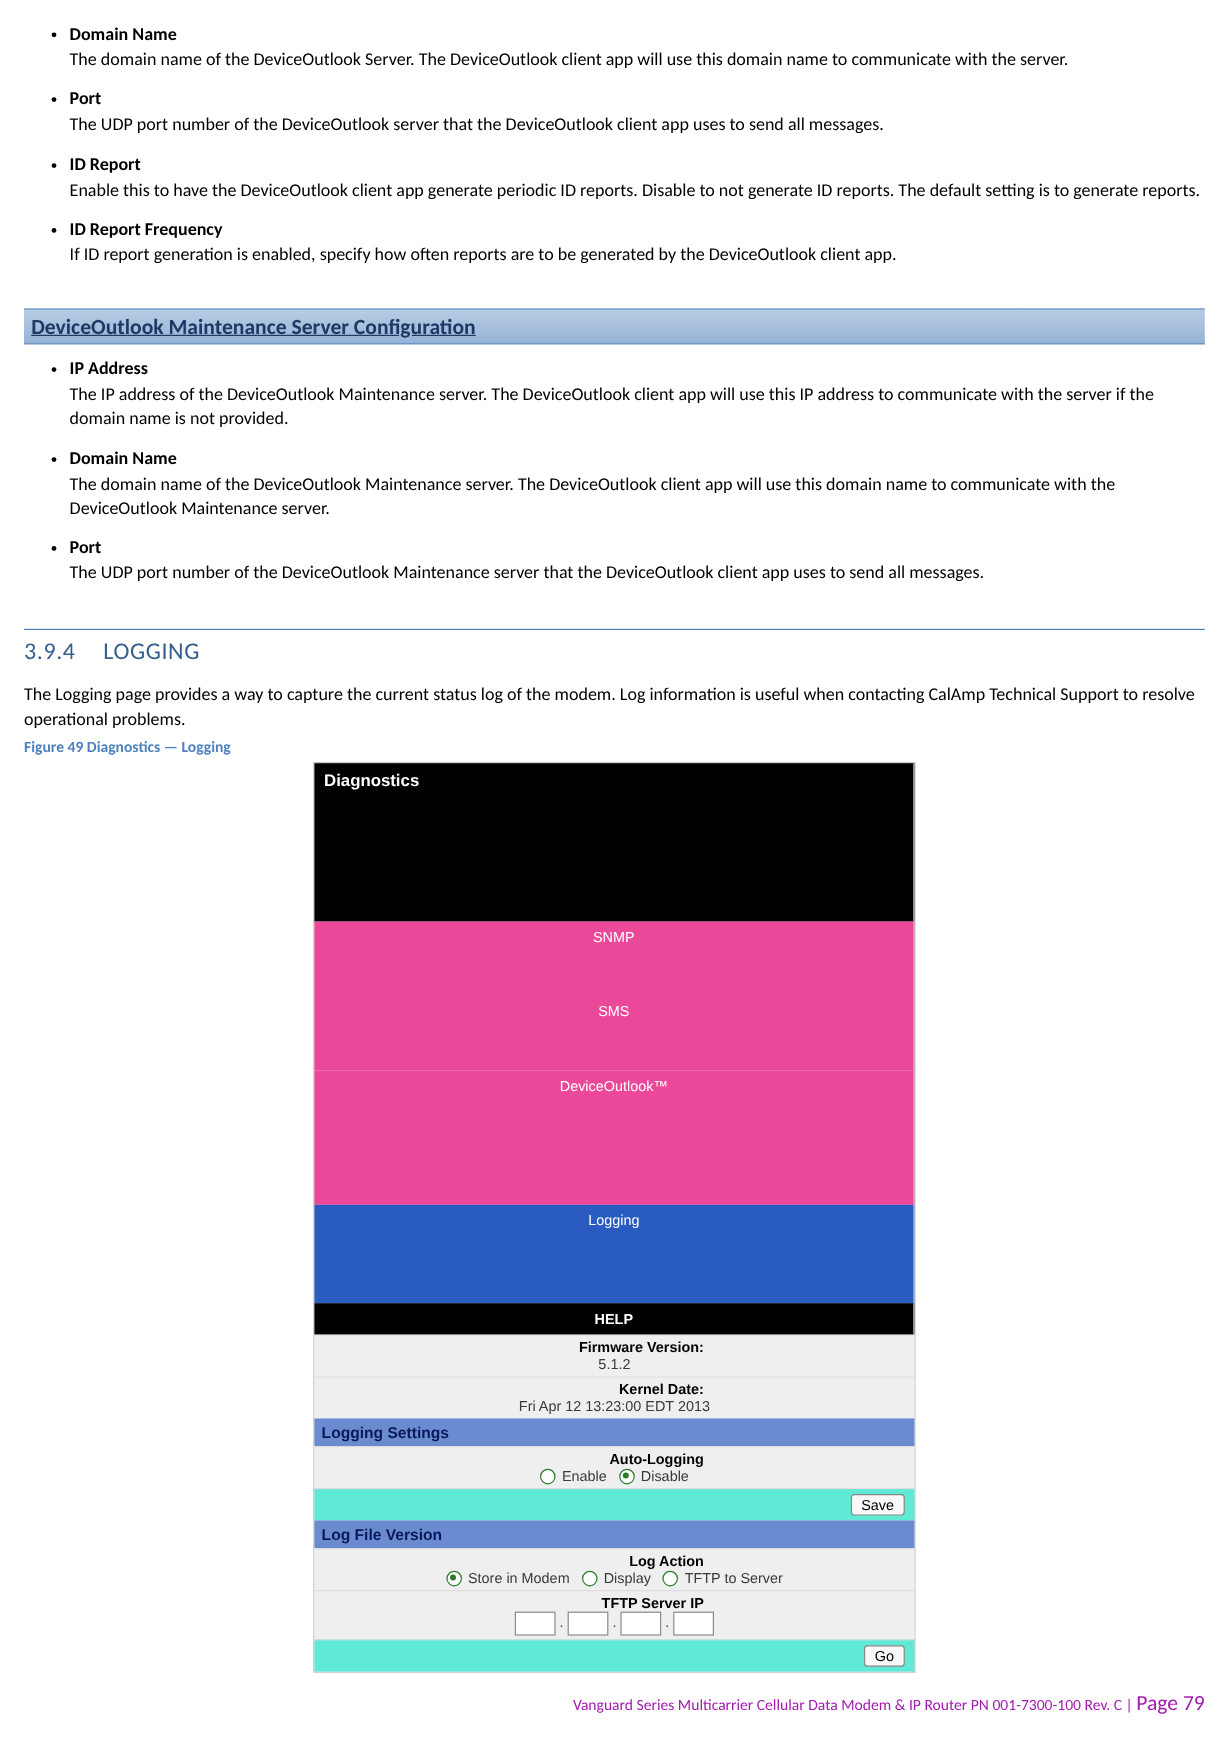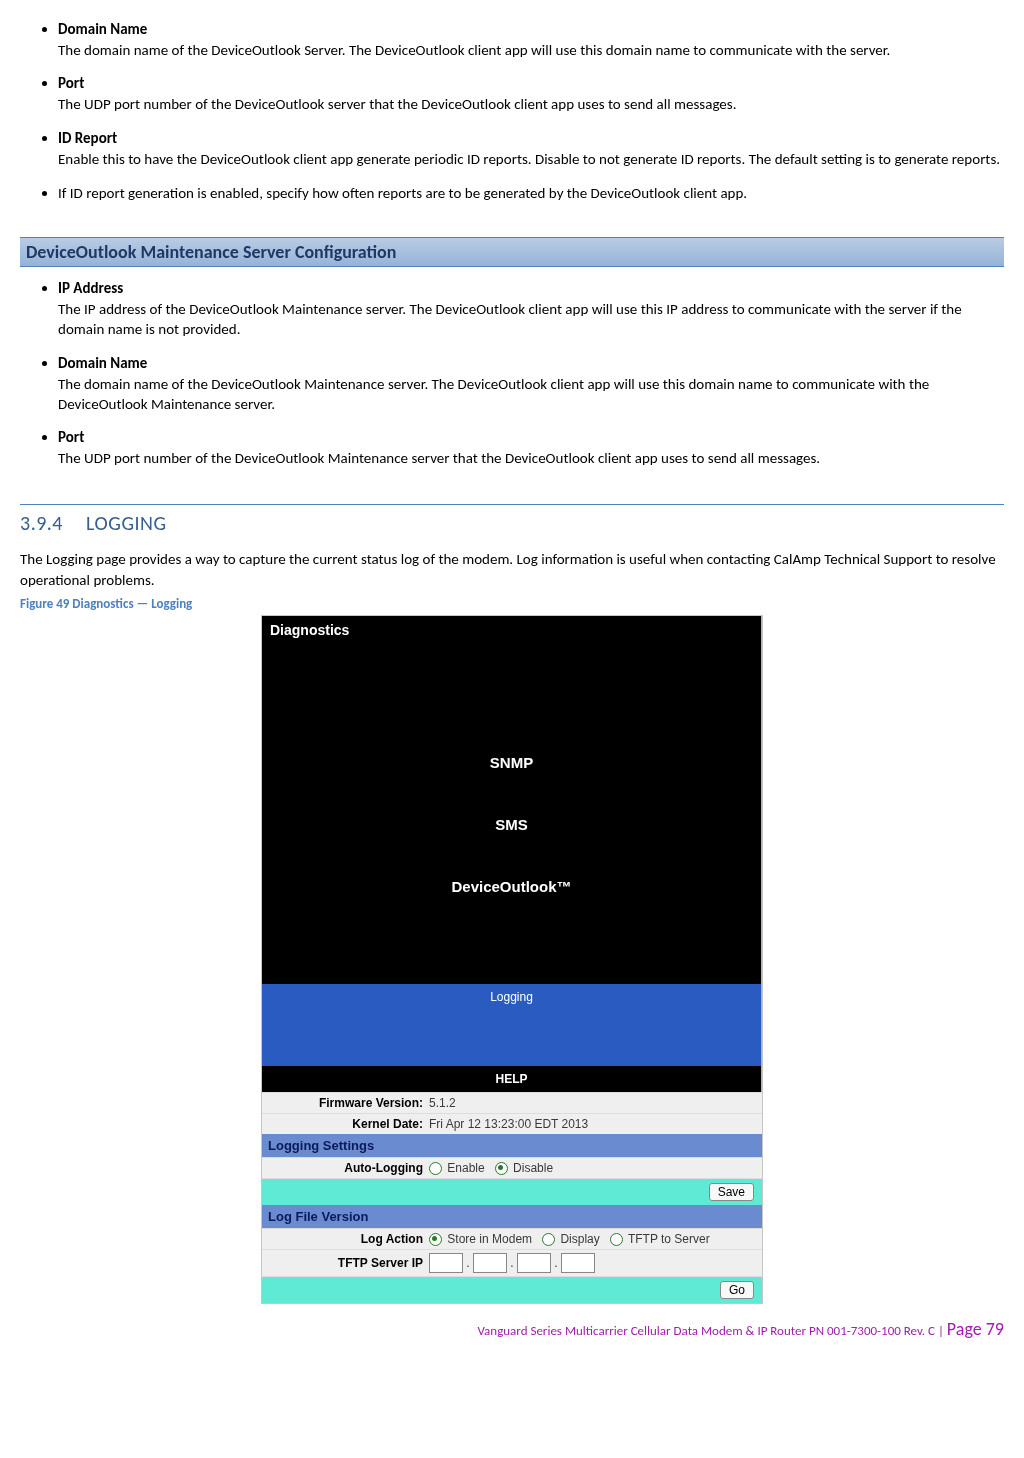--- a/index.html
+++ b/index.html
@@ -30,20 +30,21 @@
   }
   .section-bar {
     background: linear-gradient(#b8cce4, #95b3d7);
     border-top: 1px solid #4f81bd;
     border-bottom: 1px solid #4f81bd;
     font-weight: bold;
     font-size: 18px;
     padding: 3px 6px;
     margin: 34px 0 12px 0;
     color: #1f3864;
+    text-decoration: underline;
   }
   .h394 {
     border-top: 1px solid #4f81bd;
     color: #365f91;
     font-size: 20px;
     padding: 6px 0 4px 0;
     margin: 36px 0 10px 0;
     letter-spacing: 0.5px;
   }
   .h394-num {
@@ -79,24 +80,24 @@
     text-align: center;
   }
   .shot-tab.main {
     background: #000;
     font-weight: bold;
     font-size: 14px;
     flex: 0 0 120px;
     text-align: left;
   }
   .shot-tab.small {
-    background: #000000;
-    font-weight: bold;
+    background: #ec4899;
+    font-weight: normal;
     flex: 0 0 50px;
-    font-size: 15px;
+    font-size: 12px;
   }
   .shot-tab.small.wide { flex: 0 0 100px; }
   .shot-tab.active {
     background: #2a5bc1;
     flex: 0 0 70px;
   }
   .shot-tab.help {
     background: #000;
     font-weight: bold;
     flex: 1;
@@ -107,20 +108,21 @@
     font-weight: bold;
     padding: 4px 6px;
     font-size: 13px;
   }
   .shot-row {
     display: flex;
     align-items: center;
     padding: 3px 6px;
     background: #efefef;
     border-top: 1px solid #ddd;
+    flex-direction: column;
   }
   .shot-label {
     width: 155px;
     text-align: right;
     font-weight: bold;
     padding-right: 6px;
     color: #000;
     font-size: 12px;
   }
   .shot-val {
@@ -188,20 +190,21 @@
   </li>
   <li>
     <span class="term">Port</span>
     <span class="desc">The UDP port number of the DeviceOutlook server that the DeviceOutlook client app uses to send all messages.</span>
   </li>
   <li>
     <span class="term">ID Report</span>
     <span class="desc">Enable this to have the DeviceOutlook client app generate periodic ID reports. Disable to not generate ID reports. The default setting is to generate reports.</span>
   </li>
   <li>
+    <span class="term">ID Report Frequency</span>
     <span class="desc">If ID report generation is enabled, specify how often reports are to be generated by the DeviceOutlook client app.</span>
   </li>
 </ul>
 
 <div class="section-bar">DeviceOutlook Maintenance Server Configuration</div>
 
 <ul class="def-list">
   <li>
     <span class="term">IP Address</span>
     <span class="desc">The IP address of the DeviceOutlook Maintenance server. The DeviceOutlook client app will use this IP address to communicate with the server if the domain name is not provided.</span>

